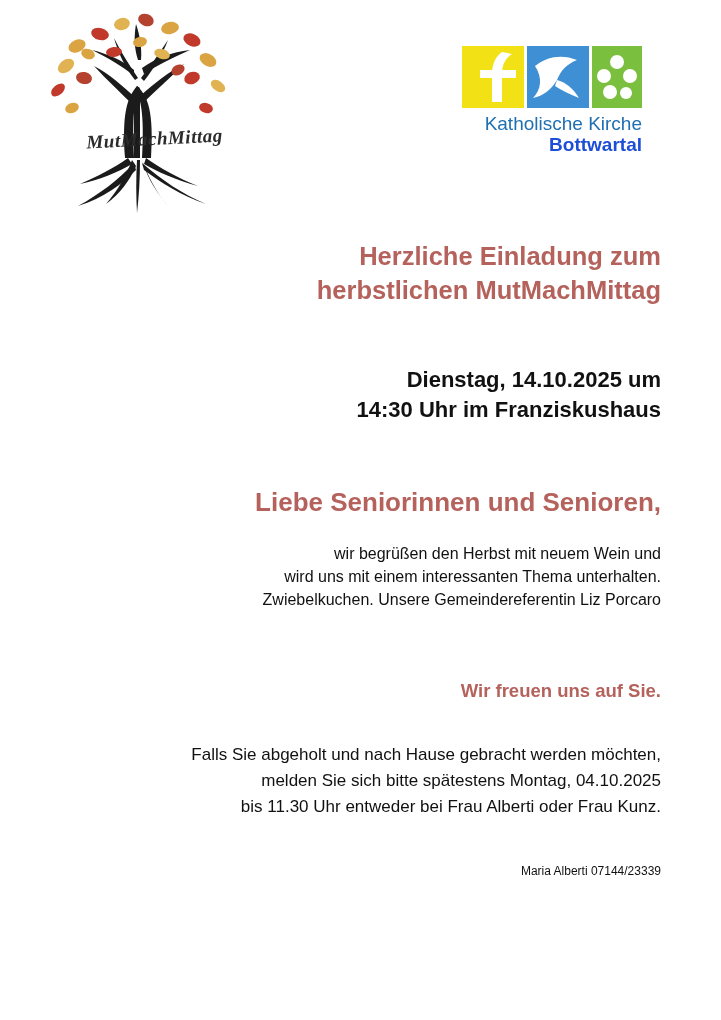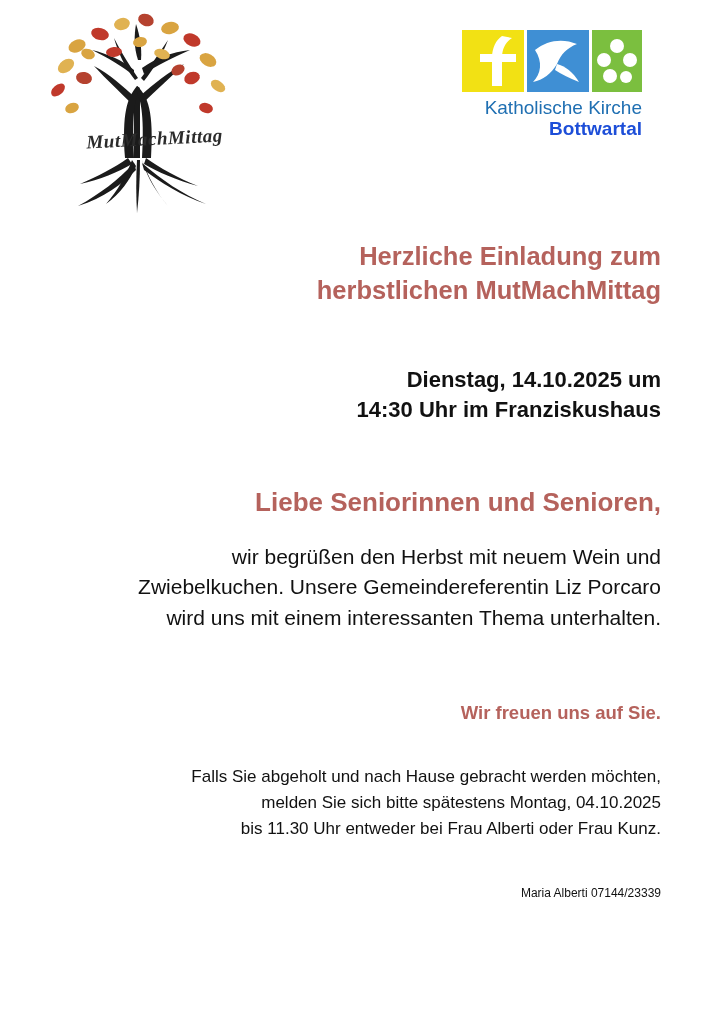--- a/index.html
+++ b/index.html
@@ -46,21 +46,21 @@
     font-weight: bold;
     font-size: 19px;
     color: #2b2b2b;
     transform: rotate(-3deg);
     letter-spacing: 0.5px;
   }
 
   .kk-logo {
     position: absolute;
     left: 462px;
-    top: 30px;
+    top: 46px;
     width: 180px;
     height: 115px;
   }
   .kk-marks {
     position: relative;
     width: 180px;
     height: 68px;
   }
   .kk-yellow {
     position: absolute;
@@ -120,21 +120,21 @@
     margin: 58px 0 0 0;
   }
   .greeting {
     color: #b5625c;
     font-weight: bold;
     font-size: 26px;
     margin: 62px 0 0 0;
   }
   .para {
     color: #111111;
-    font-size: 21px;
+    font-size: 16px;
     line-height: 1.46;
     margin: 24px 0 0 0;
   }
   .tagline {
     color: #b5625c;
     font-weight: bold;
     font-size: 18.5px;
     margin: 68px 0 0 0;
   }
   .note {
@@ -247,22 +247,22 @@
 
     <div class="datetime">
       <span class="nowrap-line">Dienstag, 14.10.2025 um</span>
       <span class="nowrap-line">14:30 Uhr im Franziskushaus</span>
     </div>
 
     <div class="greeting">Liebe Seniorinnen und Senioren,</div>
 
     <div class="para">
       <span class="nowrap-line">wir begrüßen den Herbst mit neuem Wein und</span>
+      <span class="nowrap-line">wird uns mit einem interessanten Thema unterhalten.</span>
       <span class="nowrap-line">Zwiebelkuchen. Unsere Gemeindereferentin Liz Porcaro</span>
-      <span class="nowrap-line">wird uns mit einem interessanten Thema unterhalten.</span>
     </div>
 
     <div class="tagline">Wir freuen uns auf Sie.</div>
 
     <div class="note">
       <span class="nowrap-line">Falls Sie abgeholt und nach Hause gebracht werden möchten,</span>
       <span class="nowrap-line">melden Sie sich bitte spätestens Montag, 04.10.2025</span>
       <span class="nowrap-line">bis 11.30 Uhr entweder bei Frau Alberti oder Frau Kunz.</span>
     </div>
 

